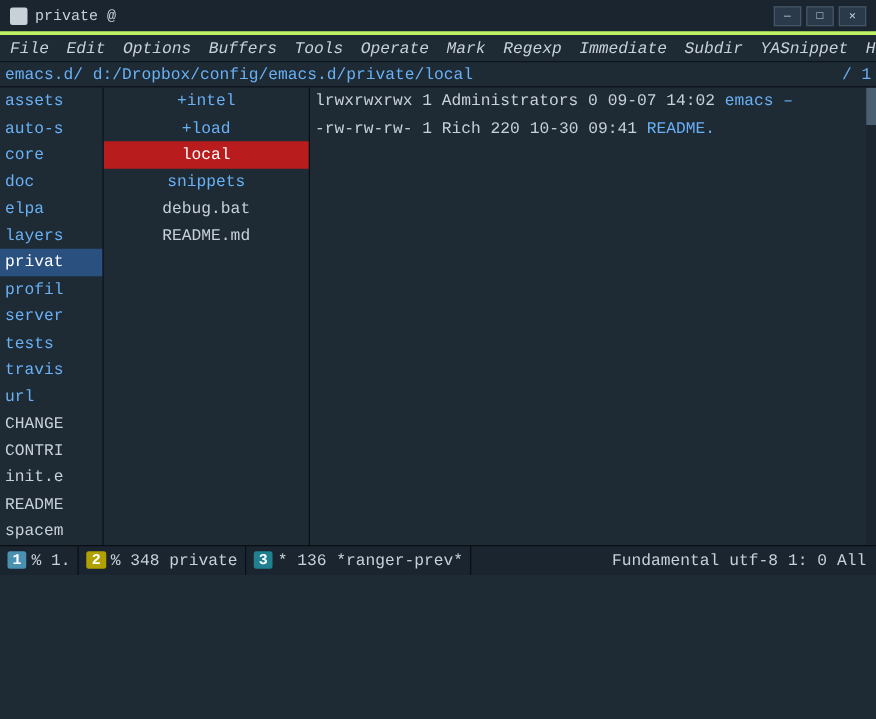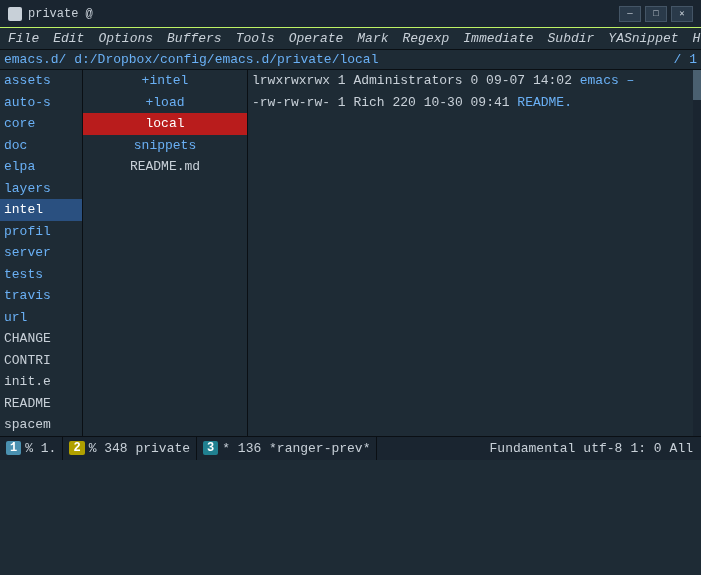--- a/index.html
+++ b/index.html
@@ -14,21 +14,21 @@
     }
 
     
     #title-bar {
       background: #1a2530;
       height: 28px;
       display: flex;
       align-items: center;
       justify-content: space-between;
       padding: 0 8px;
-      border-bottom: 1px solid #bef264;
+      border-bottom: 3px solid #bef264;
     }
     #title-bar-left {
       display: flex;
       align-items: center;
       gap: 6px;
     }
     #title-icon {
       width: 14px;
       height: 14px;
       background: #c8d0d8;
@@ -267,38 +267,39 @@
 
 <div id="content-area">
 
   <div id="left-panel">
       <div class="dir-item folder">assets</div>
       <div class="dir-item folder">auto-s</div>
       <div class="dir-item folder">core</div>
       <div class="dir-item folder">doc</div>
       <div class="dir-item folder">elpa</div>
       <div class="dir-item folder">layers</div>
-      <div class="dir-item folder selected">intel</div>
+      <div class="dir-item folder selected">privat</div>
       <div class="dir-item folder">profil</div>
       <div class="dir-item folder">server</div>
       <div class="dir-item folder">tests</div>
       <div class="dir-item folder">travis</div>
       <div class="dir-item folder">url</div>
       <div class="dir-item">CHANGE</div>
       <div class="dir-item">CONTRI</div>
       <div class="dir-item">init.e</div>
       <div class="dir-item">README</div>
       <div class="dir-item">spacem</div>
     </div>
 
   <div id="middle-panel">
       <div class="file-item">+intel</div>
       <div class="file-item">+load</div>
       <div class="file-item selected">local</div>
       <div class="file-item">snippets</div>
+      <div class="file-item regular">debug.bat</div>
       <div class="file-item regular">README.md</div>
     </div>
 
   <div id="right-panel">
     <div class="file-detail-row"><span class="permissions">lrwxrwxrwx</span>  <span>1</span> <span>Administrators</span>     <span>0</span> <span>09-07</span> <span>14:02</span> <span class="filename">emacs –</span></div>
       <div class="file-detail-row"><span class="permissions">-rw-rw-rw-</span>  <span>1</span> <span>Rich</span>     <span>220</span> <span>10-30</span> <span>09:41</span> <span class="filename">README.</span></div>
       <div id="right-scrollbar">
       <div id="right-scrollbar-thumb"></div>
     </div>
   </div>

